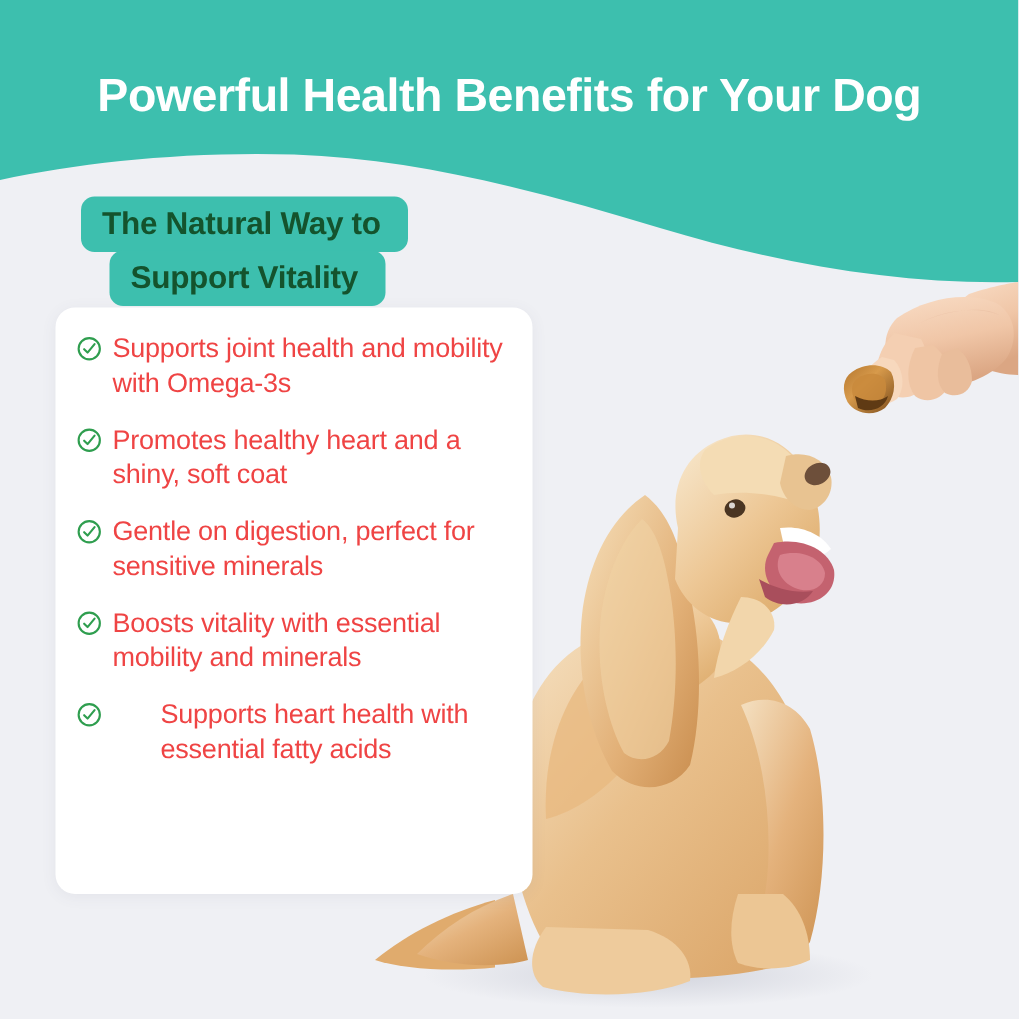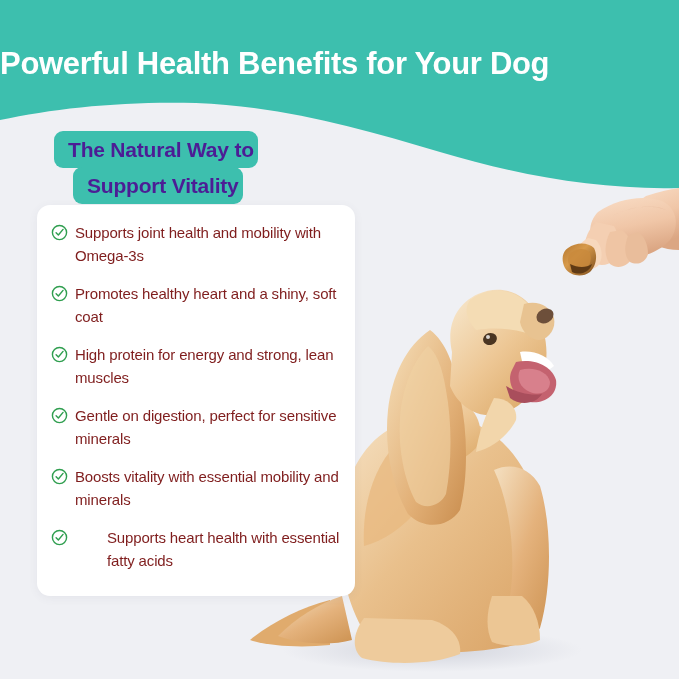--- a/index.html
+++ b/index.html
@@ -29,21 +29,21 @@
     height: 210px;
     z-index: 2;
     pointer-events: none;
   }
   .header-band svg { display: block; width: 679px; height: 210px; }
 
   .headline {
     position: absolute;
     left: 0; top: 24px;
     width: 679px;
-    text-align: left;
+    text-align: center;
     z-index: 4;
     color: #ffffff;
     font-size: 31px;
     line-height: 38px;
     font-weight: bold;
     letter-spacing: -0.3px;
     font-family: "Liberation Sans", sans-serif;
   }
 
   
@@ -85,46 +85,46 @@
   .check-icon {
     flex: 0 0 auto;
     width: 17px;
     height: 17px;
     margin-top: 3px;
     margin-right: 7px;
   }
   .check-icon svg { display: block; width: 17px; height: 17px; }
 
   .benefit-text {
-    font-size: 15px;
+    font-size: 18px;
     line-height: 23px;
-    color: #7f1d1d;
+    color: #ef4444;
     font-weight: normal;
     font-family: "Liberation Sans", sans-serif;
     letter-spacing: -0.15px;
   }
 
   
   .badge {
     position: absolute;
     left: 54px;
     top: 131px;
     z-index: 6;
     width: 280px;
   }
   .badge-line {
     display: block;
     background: #3dbfae;
-    color: #4c1d95;
+    color: #14532d;
     font-size: 21px;
     line-height: 27px;
     font-weight: bold;
     font-family: "Liberation Sans", sans-serif;
     border-radius: 9px;
-    padding: 5px 4px 5px 14px;
+    padding: 5px 18px 5px 14px;
     width: max-content;
     letter-spacing: -0.2px;
   }
   .badge-line-1 { margin-left: 0px; }
   .badge-line-2 { margin-left: 19px; margin-top: -1px; border-radius: 9px; }
 </style>
 </head>
 <body>
 
 <div id="poster">
@@ -302,29 +302,20 @@
       <li class="benefit-item">
         <span class="check-icon">
           <svg viewBox="0 0 24 24" xmlns="http://www.w3.org/2000/svg" aria-hidden="true">
             <circle cx="12" cy="12" r="10" fill="none" stroke="#2f9e4f" stroke-width="2"></circle>
             <path d="M7.2 12.4 L10.4 15.6 L17 7.6" fill="none" stroke="#2f9e4f" stroke-width="2" stroke-linecap="round" stroke-linejoin="round"></path>
           </svg>
         </span>
         <span class="benefit-text">Promotes healthy heart and a shiny, soft coat</span>
       </li>
 
-      <li class="benefit-item">
-        <span class="check-icon">
-          <svg viewBox="0 0 24 24" xmlns="http://www.w3.org/2000/svg" aria-hidden="true">
-            <circle cx="12" cy="12" r="10" fill="none" stroke="#2f9e4f" stroke-width="2"></circle>
-            <path d="M7.2 12.4 L10.4 15.6 L17 7.6" fill="none" stroke="#2f9e4f" stroke-width="2" stroke-linecap="round" stroke-linejoin="round"></path>
-          </svg>
-        </span>
-        <span class="benefit-text">High protein for energy and strong, lean muscles</span>
-      </li>
 
       <li class="benefit-item">
         <span class="check-icon">
           <svg viewBox="0 0 24 24" xmlns="http://www.w3.org/2000/svg" aria-hidden="true">
             <circle cx="12" cy="12" r="10" fill="none" stroke="#2f9e4f" stroke-width="2"></circle>
             <path d="M7.2 12.4 L10.4 15.6 L17 7.6" fill="none" stroke="#2f9e4f" stroke-width="2" stroke-linecap="round" stroke-linejoin="round"></path>
           </svg>
         </span>
         <span class="benefit-text">Gentle on digestion, perfect for sensitive minerals</span>
       </li>

